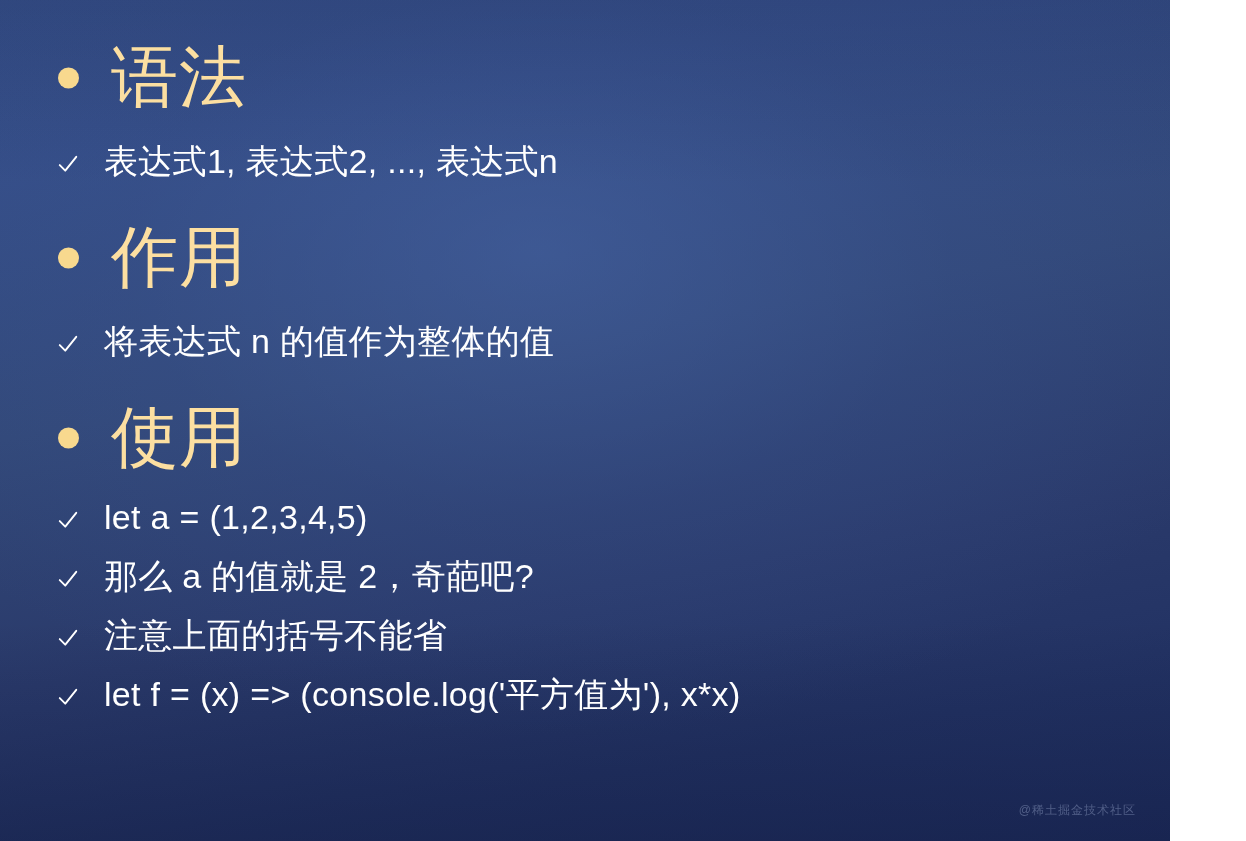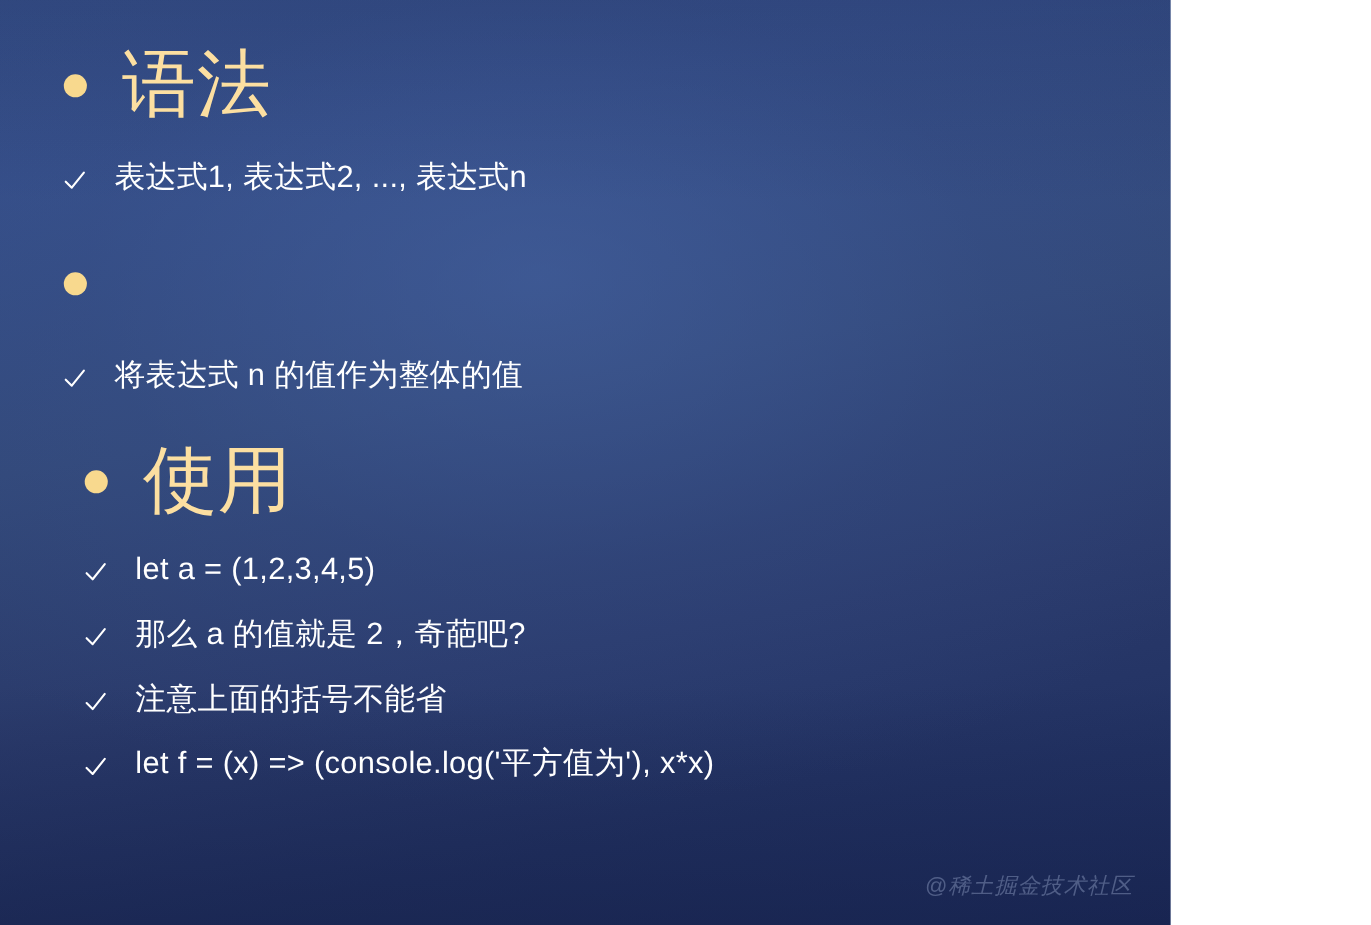--- a/index.html
+++ b/index.html
@@ -10,21 +10,21 @@
   body {
     width: 1246px;
     height: 841px;
     overflow: hidden;
     font-family: "Liberation Sans", "DejaVu Sans", sans-serif;
   }
 
   
   #slide {
     position: relative;
-    width: 1064px;
+    width: 1170px;
     height: 841px;
     box-sizing: border-box;
     background-color: #2c3f74;
     background-image:
       radial-gradient(ellipse 980px 620px at 46% 30%,
                       rgba(70,100,165,0.55) 0%,
                       rgba(58,84,145,0.28) 42%,
                       rgba(30,44,96,0.0) 78%),
       linear-gradient(170deg,
                       #36508a 0%,
@@ -103,50 +103,49 @@
   .check-bullet svg {
     display: block;
     width: 22px;
     height: 22px;
   }
   .sub-text {
     position: absolute;
     left: 104px;
     top: 50%;
     transform: translateY(-53%);
-    font-size: 28px;
+    font-size: 34px;
     line-height: 1.0;
     color: #ffffff;
     white-space: nowrap;
     letter-spacing: 0.3px;
   }
 
   
   #section-0 { position: absolute; top: 36px;  left: 0; right: 0; }
   #section-0 .sub-row { position: absolute; top: 97px; left: 0; right: 0; }
 
   #section-1 { position: absolute; top: 216px; left: 0; right: 0; }
   #section-1 .sub-row { position: absolute; top: 97px; left: 0; right: 10px; }
 
-  #section-2 { position: absolute; top: 396px; left: 0; right: 0; margin-left: 19px; }
+  #section-2 { position: absolute; top: 396px; left: 0; right: 0; }
   #section-2 .sub-list { position: absolute; top: 92px; left: 0; right: 0; }
   #section-2 .sub-row { height: 59px; }
 
   
   #watermark {
     position: absolute;
     right: 34px;
     bottom: 22px;
     z-index: 3;
-    font-size: 20px;
+    font-size: 12px;
     color: rgba(160,175,210,0.40);
     letter-spacing: 1px;
     white-space: nowrap;
     user-select: none;
-    font-style: italic;
   }
 </style>
 </head>
 <body>
 
 <div id="slide">
 
   <div id="content">
 
     <div class="section" id="section-0">
@@ -164,20 +163,21 @@
         </span>
         <span class="sub-text">表达式1, 表达式2, ..., 表达式n</span>
       </div>
 
     </div>
 
     <div class="section" id="section-1">
 
       <div class="heading-row">
         <span class="dot-bullet"></span>
+        <span class="heading-text">作用</span>
       </div>
 
       <div class="sub-row">
         <span class="check-bullet">
           <svg viewBox="0 0 24 24" aria-hidden="true">
             <path d="M3 13 L9 19 L21 4" fill="none" stroke="#ffffff" stroke-width="2.1" stroke-linecap="round" stroke-linejoin="round"></path>
           </svg>
         </span>
         <span class="sub-text">将表达式 n 的值作为整体的值</span>
       </div>

